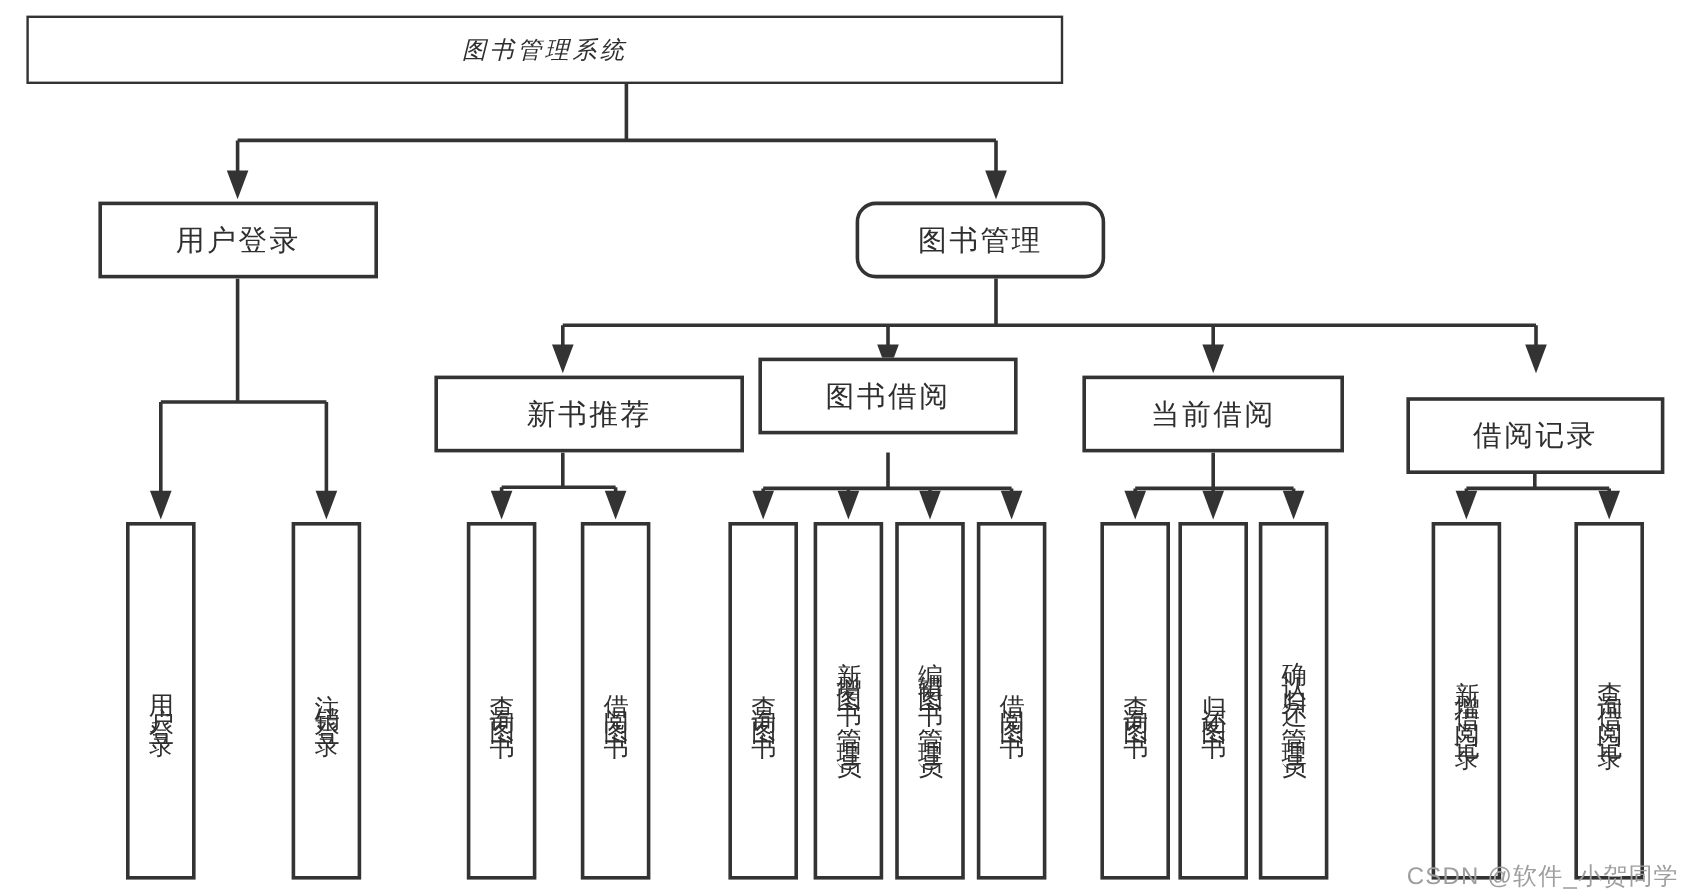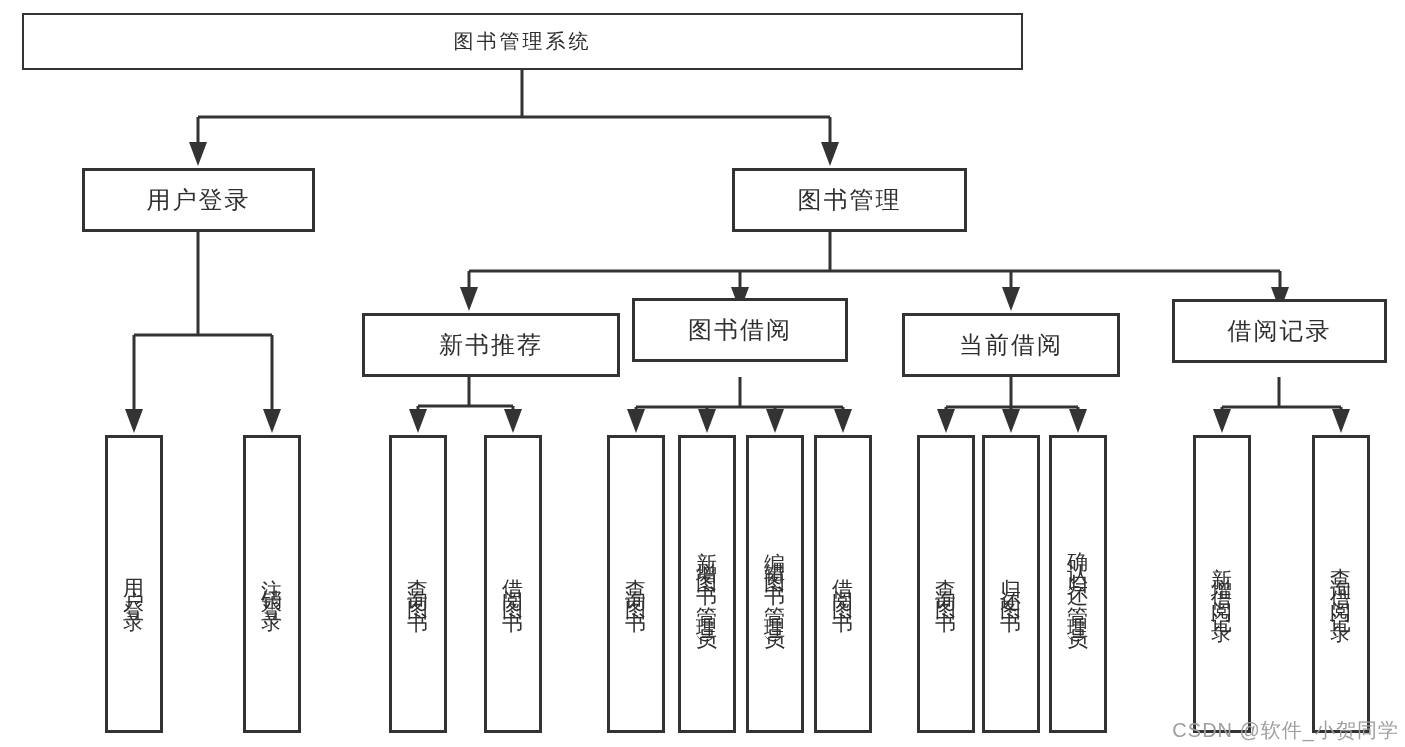--- a/index.html
+++ b/index.html
@@ -95,41 +95,41 @@
       <polygon points="1002,409 1020,409 1011,433"></polygon>
       <polygon points="1069,409 1087,409 1078,433"></polygon>
     </g>
     <g>
       <path d="M1279 377 V407 M1222 407 H1341 M1222 407 V427 M1341 407 V427"></path>
       <polygon points="1213,409 1231,409 1222,433"></polygon>
       <polygon points="1332,409 1350,409 1341,433"></polygon>
     </g>
   </svg>
 
-  <div class="box root" style="left:22px;top:13px;width:1001px;height:57px;">
+  <div class="box root" style="left:22px;top:13px;width:864px;height:57px;font-style:italic;">
     <span>图书管理系统</span>
   </div>
 
   <div class="box" style="left:82px;top:168px;width:233px;height:64px;">
     <span>用户登录</span>
   </div>
-  <div class="box" style="left:732px;top:168px;width:235px;height:64px;">
+  <div class="box" style="left:713px;top:168px;width:208px;height:64px;border-radius:17px;">
     <span>图书管理</span>
   </div>
 
   <div class="box" style="left:362px;top:313px;width:258px;height:64px;">
     <span>新书推荐</span>
   </div>
   <div class="box" style="left:632px;top:298px;width:216px;height:64px;">
     <span>图书借阅</span>
   </div>
   <div class="box" style="left:902px;top:313px;width:218px;height:64px;justify-content:center;">
     <span>当前借阅</span>
   </div>
-  <div class="box" style="left:1172px;top:299px;width:215px;height:64px;">
+  <div class="box" style="left:1172px;top:331px;width:215px;height:64px;">
     <span>借阅记录</span>
   </div>
 
   <div class="vbox" style="left:105px;">
     <span>用户登录</span>
   </div>
   <div class="vbox" style="left:243px;">
     <span>注销登录</span>
   </div>
 

